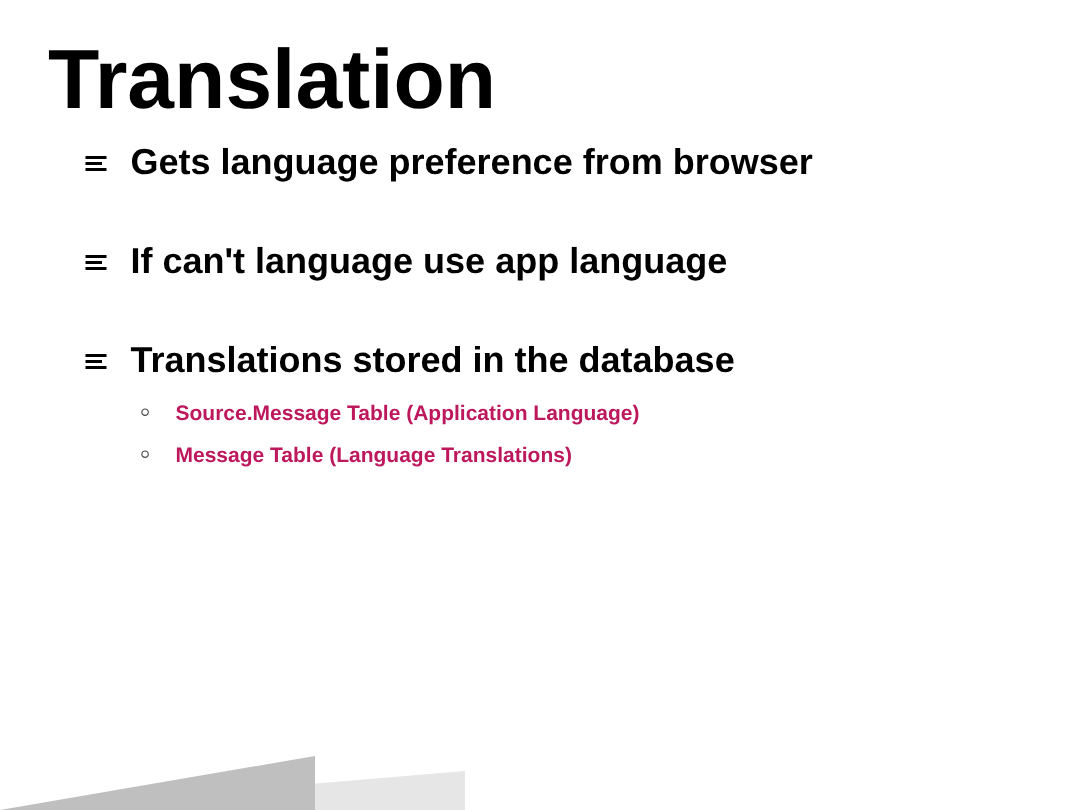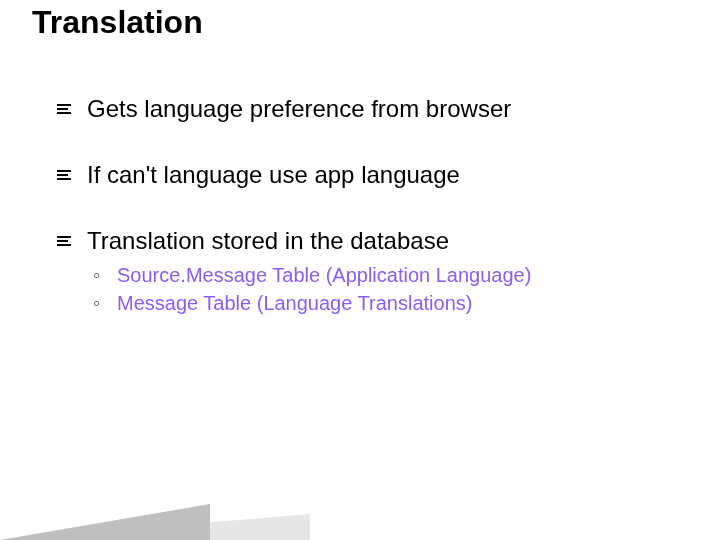--- a/index.html
+++ b/index.html
@@ -11,40 +11,41 @@
     font-family: "Lucida Sans Unicode", "Lucida Grande", "Segoe UI", Verdana, sans-serif;
     color: #000000;
     overflow: hidden;
     position: relative;
   }
 
   
   .title {
     position: absolute;
     left: 32px;
-    top: 4px;
+    top: 20px;
     font-weight: 700;
-    font-size: 32px;
+    font-size: 56px;
     letter-spacing: 0px;
   }
 
   
   .content {
     position: absolute;
     left: 55px;
     top: 95px;
     width: 610px;
   }
 
   .bullet1 {
     position: relative;
     padding-left: 32px;
     font-size: 24px;
     line-height: 28px;
     margin-bottom: 38px;
+    font-weight: bold;
   }
 
   .bullet1::before {
     content: "";
     position: absolute;
     left: 2px;
     top: 9px;
     width: 14px;
     height: 10px;
     background:
@@ -53,23 +54,23 @@
       linear-gradient(#000,#000) left  bottom/14px 2px no-repeat;
   }
 
   .sub-list {
     margin-top: 6px;
   }
 
   .bullet2 {
     position: relative;
     padding-left: 30px;
-    font-size: 20px;
+    font-size: 14px;
     line-height: 28px;
-    color: #8b5cf6;
+    color: #be185d;
   }
 
   .bullet2::before {
     content: "\25E6"; 
     position: absolute;
     left: 6px;
     top: 0px;
     font-size: 21px;
     color: #505050;
   }
@@ -103,21 +104,21 @@
 
   <div class="bullet1">
     <span>Gets language preference from browser</span>
   </div>
 
   <div class="bullet1">
     <span>If can't language use app language</span>
   </div>
 
   <div class="bullet1" style="margin-bottom:4px">
-    <span>Translation stored in the database</span>
+    <span>Translations stored in the database</span>
     <div class="sub-list">
       <div class="bullet2">
         <span>Source.Message Table (Application Language)</span>
       </div>
       <div class="bullet2">
         <span>Message Table (Language Translations)</span>
       </div>
     </div>
   </div>
 

